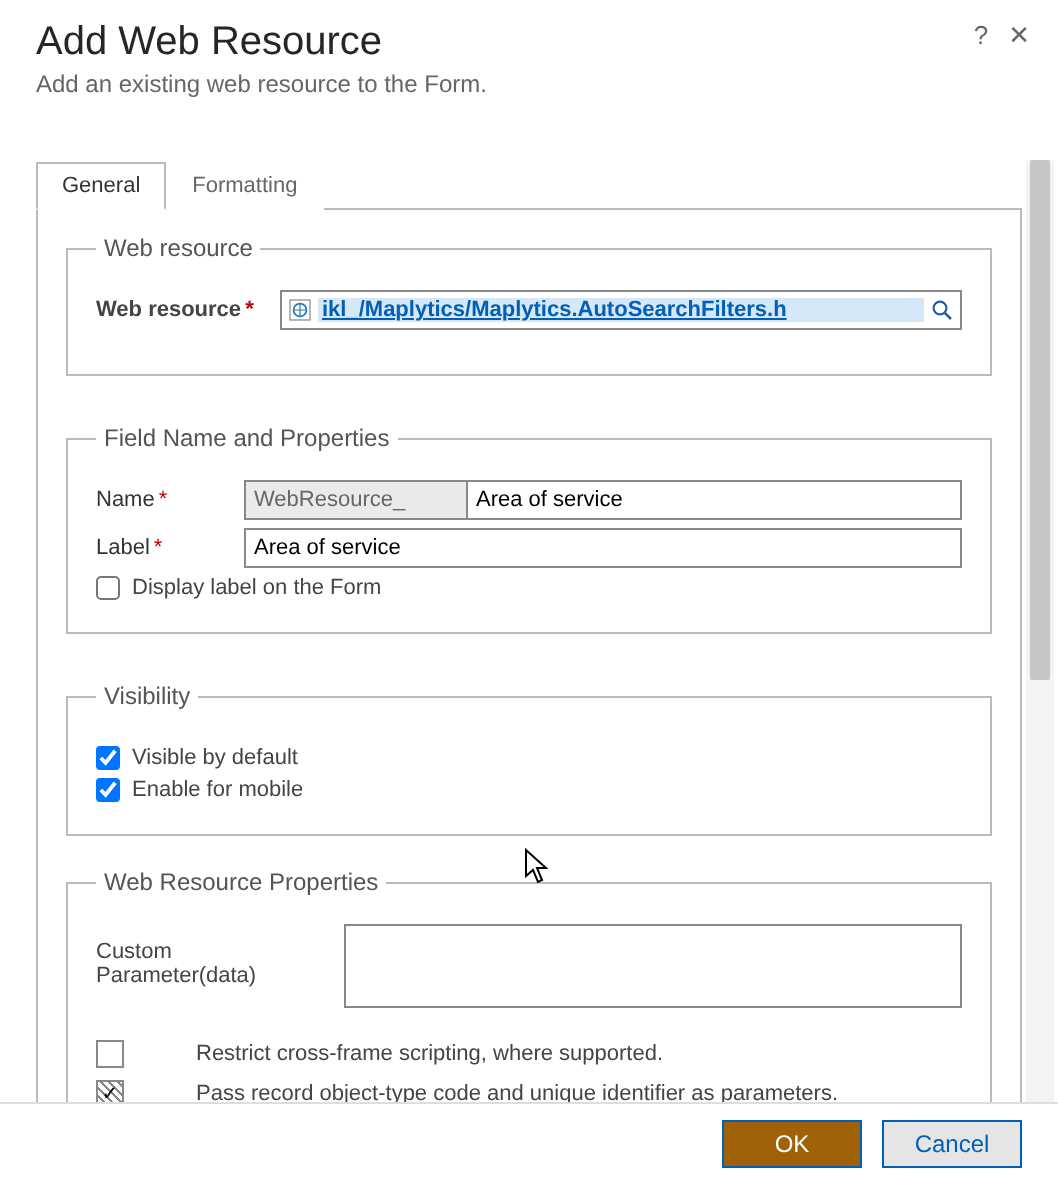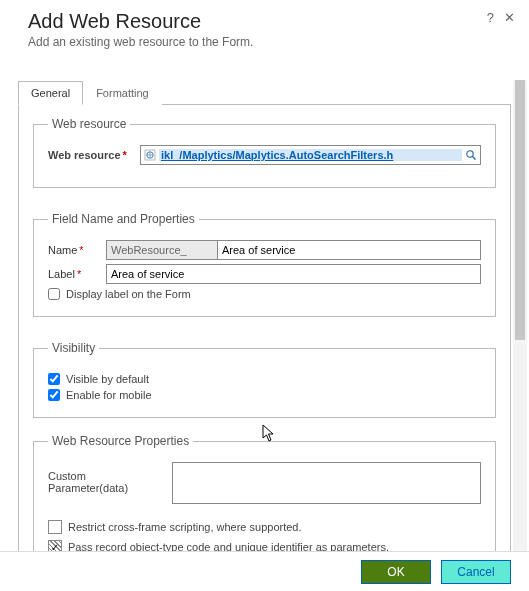--- a/index.html
+++ b/index.html
@@ -13,21 +13,20 @@
     position: relative;
     overflow: hidden;
   }
   .dialog {
     width: 529px;
     height: 591px;
     position: relative;
   }
   .header {
     padding: 10px 14px 0 18px;
-    margin-left: 10px;
   }
   .title {
     font-size: 20px;
     font-weight: 300;
     color: #262626;
   }
   .subtitle {
     font-size: 12px;
     color: #666;
     margin-top: 2px;
@@ -148,21 +147,21 @@
     align-items: center;
     justify-content: center;
     cursor: pointer;
     color: #005fb8;
   }
   .name-row {
     display: flex;
     align-items: center;
     margin-bottom: 4px;
   }
-  .name-row label.fld { width: 58px; }
+  .name-row label.fld { width: 74px; }
   .name-prefix {
     width: 112px;
     height: 20px;
     border: 1px solid #888;
     background: #eaeaea;
     color: #666;
     font-size: 11px;
     padding: 2px 4px;
   }
   .name-value {
@@ -203,21 +202,21 @@
     height: 42px;
     border: 1px solid #888;
     resize: none;
     font-family: inherit;
     font-size: 11px;
     padding: 4px;
   }
   .prop-row {
     display: flex;
     align-items: center;
-    gap: 6px;
+    gap: 36px;
     margin-bottom: 6px;
     font-size: 11px;
     color: #444;
   }
   .prop-row .cb {
     width: 14px; height: 14px;
     border: 1px solid #888;
     display: flex;
     align-items: center;
     justify-content: center;
@@ -248,22 +247,22 @@
   .btn {
     min-width: 70px;
     height: 24px;
     font-size: 12px;
     border: 1px solid #005fb8;
     cursor: pointer;
     display: flex;
     align-items: center;
     justify-content: center;
   }
-  .btn-primary { background: #4d7c0f; color: #fff; }
-  .btn-secondary { background: #5eead4; color: #005fb8; }
+  .btn-primary { background: #a16207; color: #fff; }
+  .btn-secondary { background: #e5e5e5; color: #005fb8; }
   .cursor-arrow {
     position: absolute;
     top: 424px;
     left: 262px;
     pointer-events: none;
   }
 </style>
 </head>
 <body>
 

